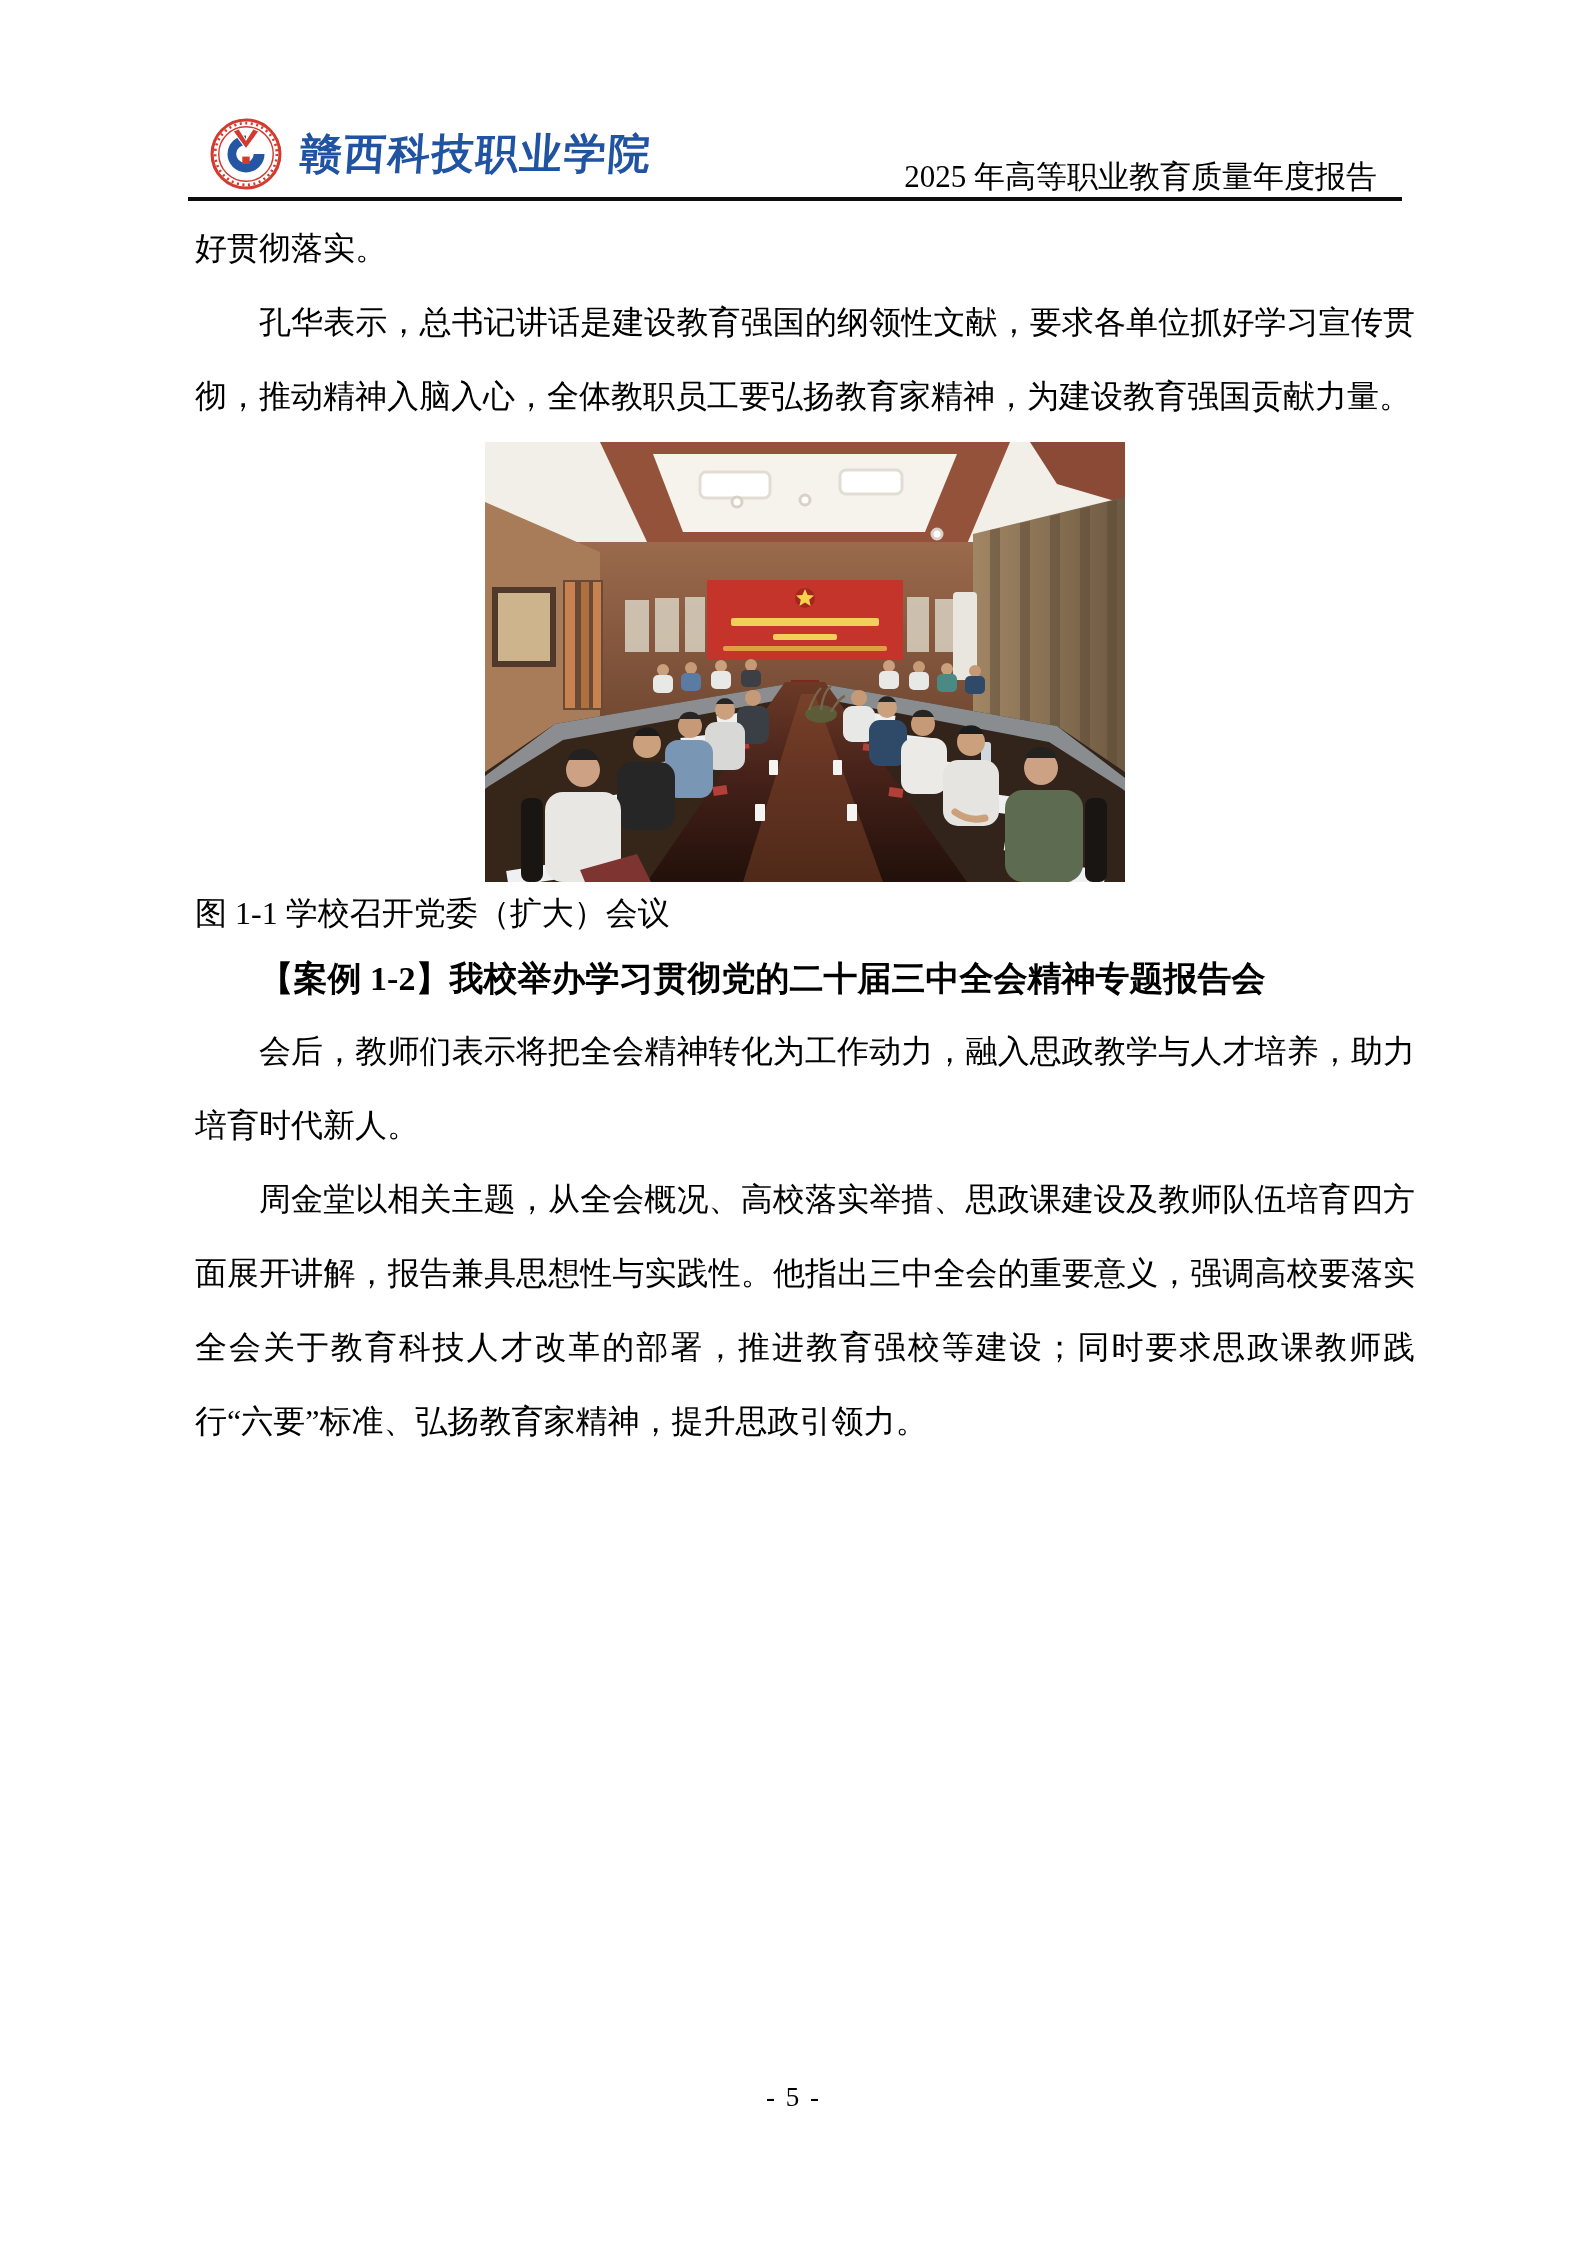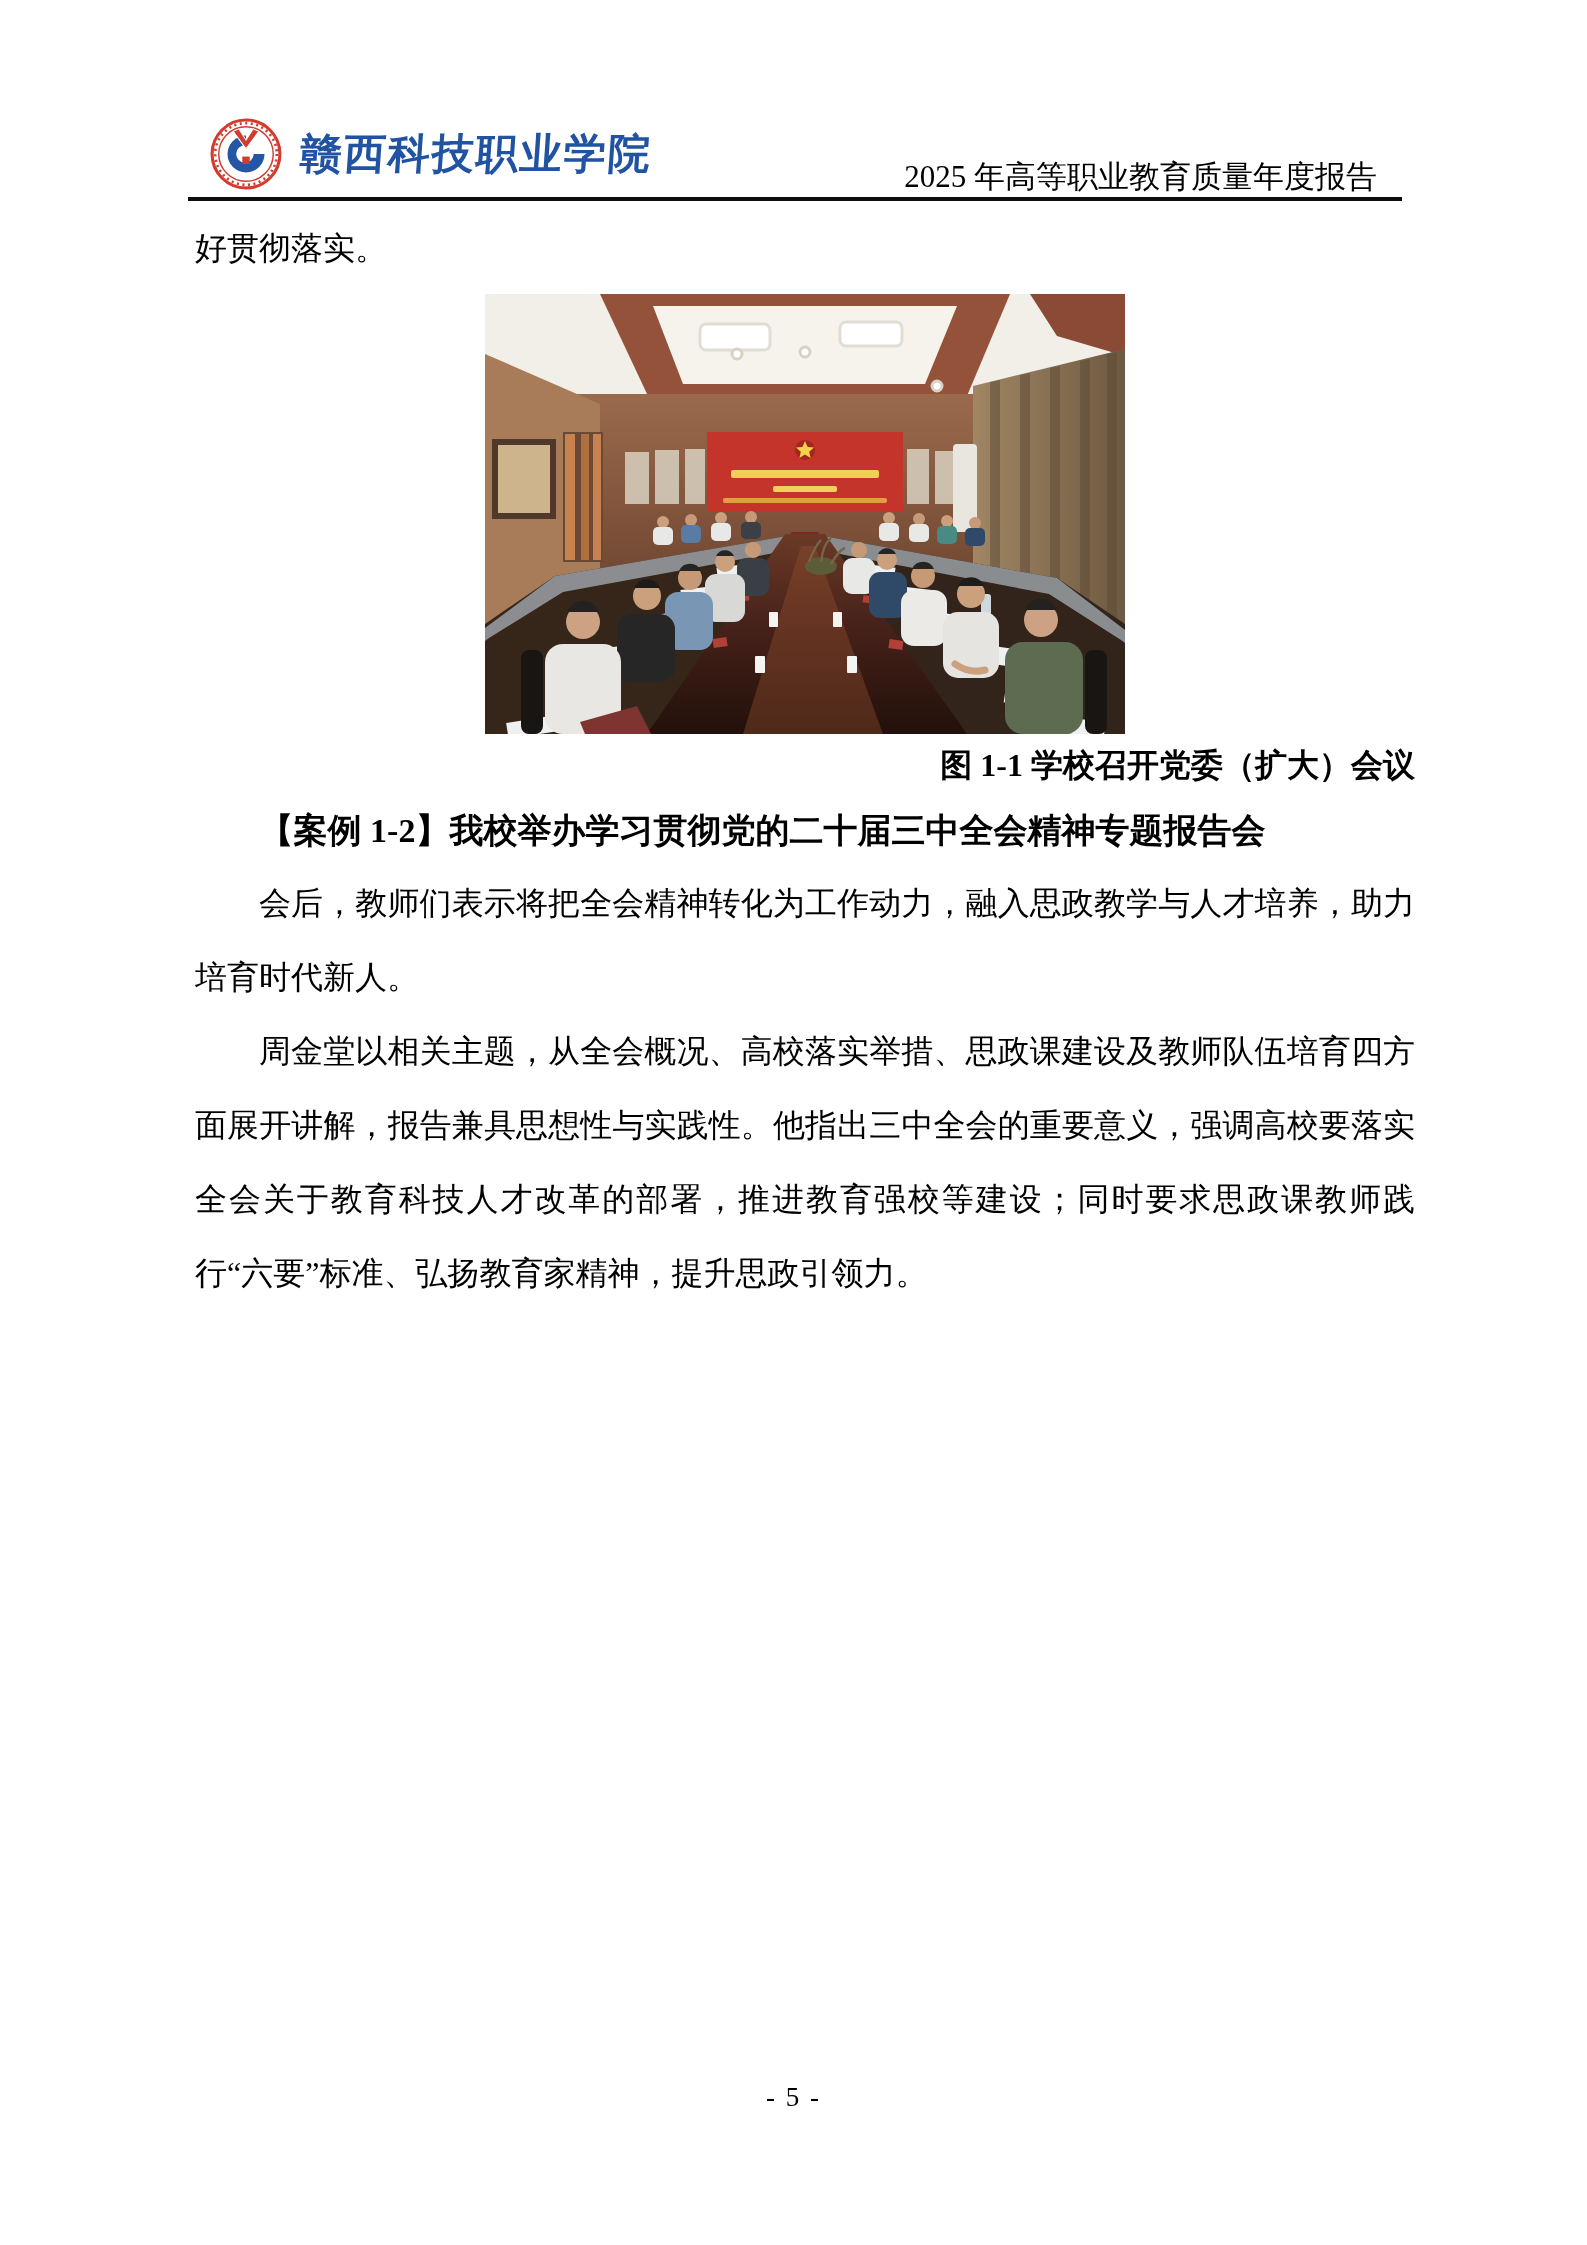--- a/index.html
+++ b/index.html
@@ -38,21 +38,21 @@
     padding-top: 12px;
     margin-left: 7px;
   }
   .content p { margin: 0; }
   .para-indent { text-indent: 2em; }
 
   .photo-wrap { width: 640px; margin: 9px auto 0 auto; }
   .photo-wrap svg { display: block; }
 
   .fig-caption {
-    margin: 0; text-align: right; font-weight: bold;
+    margin: 0; text-align: left; font-weight: normal;
     font-size: 32px; line-height: 62px; text-indent: 0;
   }
   .case-heading {
     margin: 0; font-weight: bold; font-size: 34px; line-height: 70px;
     text-indent: 1.9em; text-align: justify;
   }
 
   
   .page-number {
     position: absolute; left: 0; top: 2082px; width: 100%;
@@ -75,20 +75,21 @@
     </svg>
     <div class="hdr-school">赣西科技职业学院</div>
     <div class="hdr-title">2025 年高等职业教育质量年度报告</div>
     <div class="hdr-rule"></div>
   </div>
 
   <div class="content">
 
     <p>好贯彻落实。</p>
 
+    <p class="para-indent">孔华表示，总书记讲话是建设教育强国的纲领性文献，要求各单位抓好学习宣传贯彻，推动精神入脑入心，全体教职员工要弘扬教育家精神，为建设教育强国贡献力量。</p>
 
     <div class="photo-wrap">
       <svg viewBox="0 0 640 440" width="640" height="440">
         <defs>
           <linearGradient id="tableG" x1="0" y1="0" x2="0" y2="1">
             <stop offset="0" stop-color="#6b3a26"></stop>
             <stop offset="0.45" stop-color="#47221a"></stop>
             <stop offset="1" stop-color="#22100a"></stop>
           </linearGradient>
           <linearGradient id="wallG" x1="0" y1="0" x2="0" y2="1">

